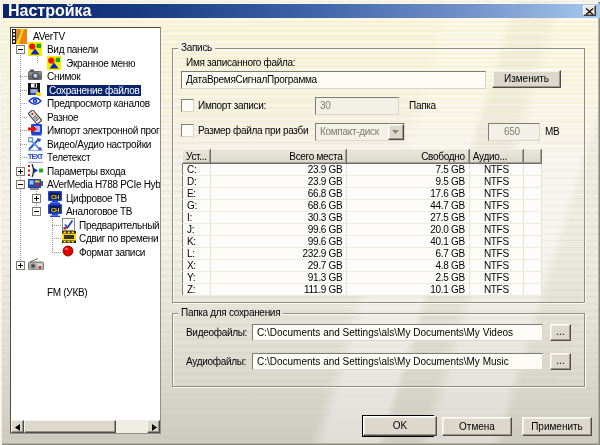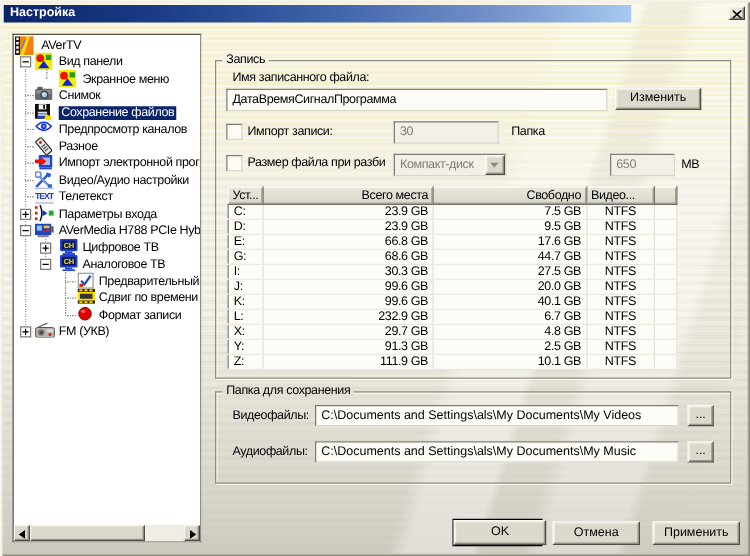--- a/index.html
+++ b/index.html
@@ -12,23 +12,23 @@
     linear-gradient(180deg, rgba(252,249,226,.7) 0px, rgba(252,249,228,.5) 60px, rgba(246,243,230,.25) 150px, rgba(235,232,222,0) 240px, rgba(197,194,183,.62) 400px, rgba(188,185,175,.7) 445px),
     repeating-linear-gradient(180deg, #f3f0e6 0 2px, #e9e6db 2px 3px, #efece2 3px 5px, #f6f3e9 5px 7px),
     #eeebe0;
   box-shadow: inset 1px 1px 0 #f8f6ec, inset 2px 2px 0 #f1eee3, inset -1px -1px 0 #8a887d, inset -2px -2px 0 #b5b3a8;
 }
 #creamstripes { position:absolute; left:3px; top:19px; width:594px; height:150px;
   background:repeating-linear-gradient(180deg, rgba(250,246,205,0) 0 2px, rgba(245,239,193,.6) 2px 4px, rgba(255,253,242,.35) 4px 6px, rgba(245,239,196,.4) 6px 9px);
   -webkit-mask-image:linear-gradient(180deg,#000 0 60px,transparent 140px);
 }
 #title {
-  position:absolute; left:3px; top:4px; width:502px; height:14px;
+  position:absolute; left:3px; top:4px; width:598px; height:14px;
   background:linear-gradient(90deg, #0a246a 0%, #1a3d86 25%, #4469ae 55%, #7895cc 80%, #a6caf0 100%);
-  color:#fff; font-weight:bold; font-size:10px; line-height:14px; padding-left:5px; letter-spacing:0;
+  color:#fff; font-weight:bold; font-size:16px; line-height:14px; padding-left:5px; letter-spacing:0;
 }
 #closebtn {
   position:absolute; left:583px; top:5px; width:13px; height:11px;
   background:#e8e5da;
   border:1px solid; border-color:#fbf9f1 #3a3a35 #3a3a35 #fbf9f1;
   box-shadow: inset -1px -1px 0 #8e8c81;
 }
 #closebtn svg { position:absolute; left:2px; top:2px; }
 .sunken { border:1px solid; border-color:#7e7c76 #d8d5ca #d8d5ca #7e7c76; background:#fdfcf6; }
 .raised { border:1px solid; border-color:#fdfcf6 #504e47 #504e47 #fdfcf6; box-shadow: inset -1px -1px 0 #98968b, inset 1px 1px 0 #f0eee2; background:#dcd9cc; }
@@ -274,21 +274,21 @@
           <b></b>
         </div>
         <div class="ticon" style="left:17px; top:-1px;"><svg width="16" height="12" viewBox="0 0 16 12">
             <path d="M2 4 L10 0.5" stroke="#666" stroke-width="1"></path>
             <rect x="0.5" y="4" width="15" height="8" rx="1.5" fill="#b8b6ae" stroke="#555" stroke-width="0.8"></rect>
             <circle cx="5" cy="8" r="2.6" fill="#777"></circle>
             <circle cx="5" cy="8" r="1.2" fill="#444"></circle>
             <rect x="9.5" y="5.5" width="5" height="2" fill="#ddd"></rect>
             <circle cx="12" cy="9.5" r="1.2" fill="#cc2200"></circle>
           </svg></div>
-        <div class="tx " style="left:36px;">FM (УКВ)</div>
+        <div class="tx " style="left:36px;margin-top:27px;">FM (УКВ)</div>
       </div>
       <div class="dotv" style="left:9px; top:15px; height:224px;"></div>
       <div class="dotv" style="left:26px; top:22px; height:14px;"></div>
       <div class="dotv" style="left:25px; top:157px; height:28px;"></div>
       <div class="dotv" style="left:41px; top:184px; height:41px;"></div>
       <div class="doth" style="left:9px; top:21px; width:6px;"></div>
       <div class="doth" style="left:26px; top:35px; width:-7px;"></div>
       <div class="doth" style="left:9px; top:48px; width:8px;"></div>
       <div class="doth" style="left:9px; top:62px; width:8px;"></div>
       <div class="doth" style="left:9px; top:75px; width:8px;"></div>
@@ -338,38 +338,38 @@
   <div class="lbl" style="left:198px; top:125px;">Размер файла при разби</div>
   <div class="sunken" style="position:absolute; left:315px; top:123px; width:90px; height:18px; background:#f2f0e7;">
     <div class="gray" style="padding:2px 0 0 4px;">Компакт-диск</div>
     <div class="raised" style="position:absolute; right:0px; top:0px; width:16px; height:16px;">
         <svg width="8" height="5" viewBox="0 0 8 5" style="position:absolute;left:3px;top:5px;">
           <path d="M0 0 L7 0 L3.5 4 Z" fill="#8a887e"></path>
         </svg>
       </div>
   </div>
   <div class="sunken" style="position:absolute; left:488px; top:123px; width:52px; height:18px; background:#f2f0e7;">
-      <div class="gray" style="padding:2px 0 0 4px;">650</div>
+      <div class="gray" style="padding:2px 0 0 4px;margin-left:11px;">650</div>
     </div>
   <div class="lbl" style="left:545px; top:126px;">MB</div>
 
   <table id="disks" class="sunken">
       <colgroup>
         <col style="width:28px">
         <col style="width:136px">
         <col style="width:122px">
         <col style="width:54px">
         <col style="width:18px">
       </colgroup>
       <tbody>
         <tr>
           <th>Уст...</th>
           <th class="r">Всего места</th>
           <th class="r">Свободно</th>
-          <th>Видео...</th>
+          <th>Аудио...</th>
           <th></th>
         </tr>
         <tr>
           <td>C:</td>
           <td class="r">23.9 GB</td>
           <td class="r">7.5 GB</td>
           <td class="c">NTFS</td>
           <td></td>
         </tr>
         <tr>

